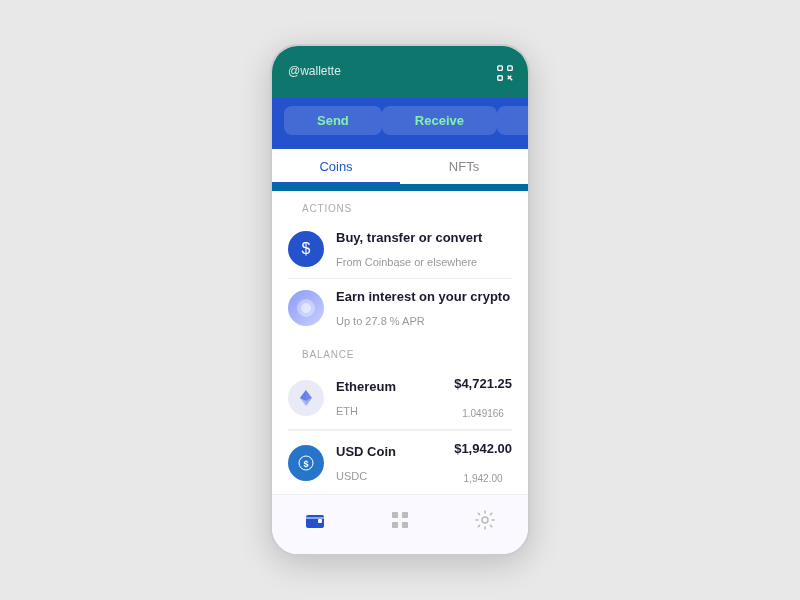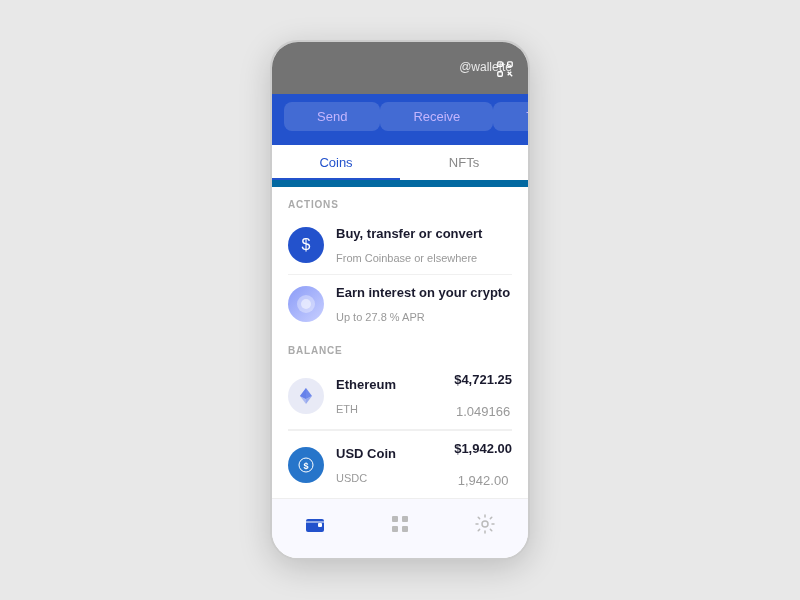--- a/index.html
+++ b/index.html
@@ -14,23 +14,23 @@
     }
     .phone-frame {
       width: 260px;
       background: #fff;
       border-radius: 28px;
       overflow: hidden;
       box-shadow: 0 8px 32px rgba(0,0,0,0.18);
       border: 2px solid #ccc;
     }
     .header {
-      background: #737373;
+      background: #0f766e;
       padding: 18px 16px 16px;
-      text-align: right;
+      text-align: left;
       position: relative;
     }
     .header-username {
       color: rgba(255,255,255,0.85);
       font-size: 12px;
       margin-bottom: 4px;
     }
     .header-balance {
       color: #fff;
       font-size: 28px;
@@ -45,26 +45,26 @@
       font-size: 18px;
     }
     .action-buttons {
       background: #2352cc;
       display: flex;
       justify-content: space-around;
       padding: 8px 12px 14px;
     }
     .action-btn {
       background: rgba(255,255,255,0.15);
-      color: #c4b5fd;
+      color: #86efac;
       border: none;
       border-radius: 8px;
       padding: 7px 33px;
       font-size: 13px;
-      font-weight: 400;
+      font-weight: 700;
       cursor: pointer;
     }
     .tabs {
       display: flex;
       border-bottom: 7px solid #0369a1;
       background: #fff;
     }
     .tab {
       flex: 1;
       text-align: center;
@@ -79,24 +79,24 @@
       color: #2352cc;
       border-bottom: 2.5px solid #2352cc;
     }
     .content {
       background: #fff;
       overflow-y: auto;
       max-height: 340px;
     }
     .section-label {
       font-size: 10px;
-      font-weight: 700;
+      font-weight: 400;
       color: #aaa;
       letter-spacing: 0.8px;
-      padding: 12px 16px 6px;
+      padding: 12px 30px 6px;
       text-transform: uppercase;
     }
     .list-item {
       display: flex;
       align-items: center;
       padding: 10px 16px;
       cursor: pointer;
     }
     .item-icon {
       width: 36px;
@@ -139,21 +139,21 @@
     }
     .item-amount {
       text-align: center;
     }
     .amount-main {
       font-size: 13px;
       font-weight: 600;
       color: #1a1a2e;
     }
     .amount-sub {
-      font-size: 13px;
+      font-size: 10px;
       color: #999;
       margin-top: 17px;
     }
     .divider {
       height: 1px;
       background: #f0f0f0;
       margin: 0 16px;
     }
     .bottom-nav {
       display: flex;

